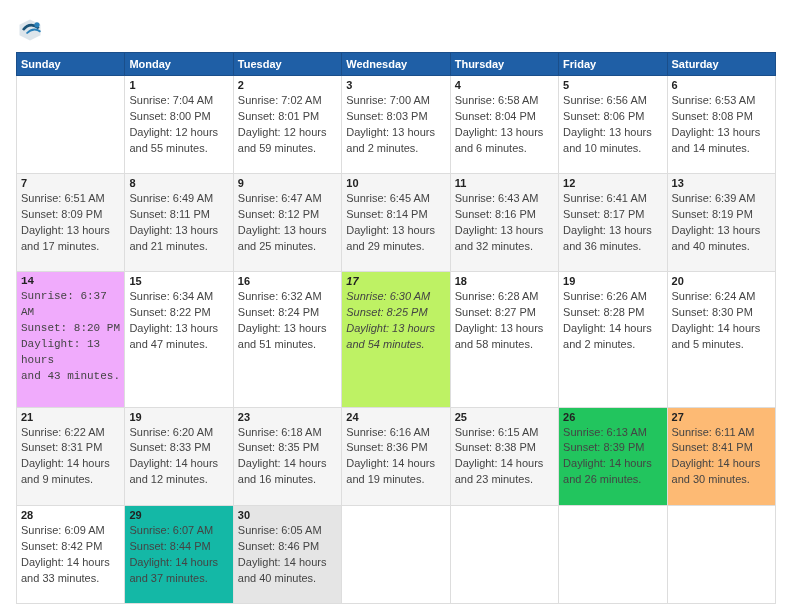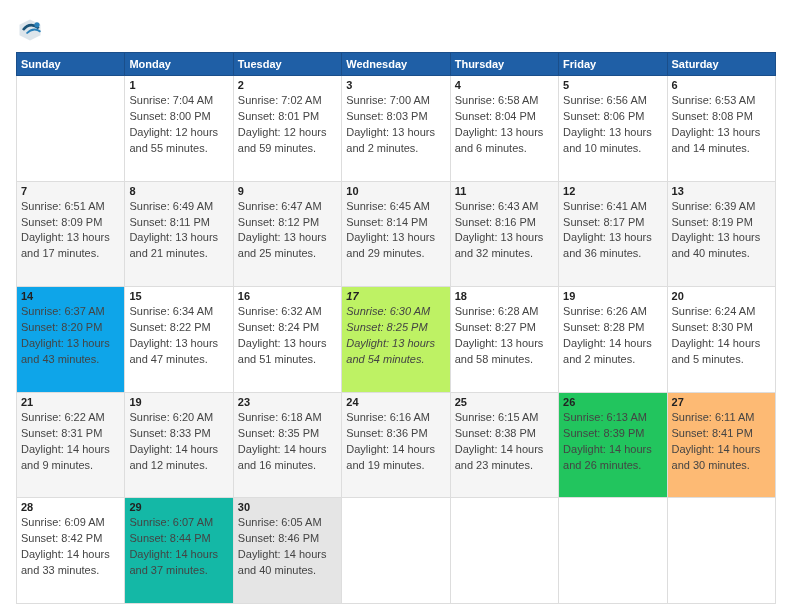--- a/index.html
+++ b/index.html
@@ -188,21 +188,21 @@
           <td style="background-color: rgb(245, 245, 245);">
             <span class="day-num">12</span>
             <div class="day-info">Sunrise: 6:41 AM<br>Sunset: 8:17 PM<br>Daylight: 13 hours<br>and 36 minutes.</div>
           </td>
           <td style="background-color: rgb(245, 245, 245);">
             <span class="day-num">13</span>
             <div class="day-info">Sunrise: 6:39 AM<br>Sunset: 8:19 PM<br>Daylight: 13 hours<br>and 40 minutes.</div>
           </td>
         </tr>
         <tr>
-          <td style="background-color: #0ea5e9;">
+          <td style="background-color: #f0abfc; font-family: Liberation Mono, monospace;">
             <span class="day-num">14</span>
             <div class="day-info">Sunrise: 6:37 AM<br>Sunset: 8:20 PM<br>Daylight: 13 hours<br>and 43 minutes.</div>
           </td>
           <td style="background-color: rgb(255, 255, 255);">
             <span class="day-num">15</span>
             <div class="day-info">Sunrise: 6:34 AM<br>Sunset: 8:22 PM<br>Daylight: 13 hours<br>and 47 minutes.</div>
           </td>
           <td style="background-color: rgb(255, 255, 255);">
             <span class="day-num">16</span>
             <div class="day-info">Sunrise: 6:32 AM<br>Sunset: 8:24 PM<br>Daylight: 13 hours<br>and 51 minutes.</div>

